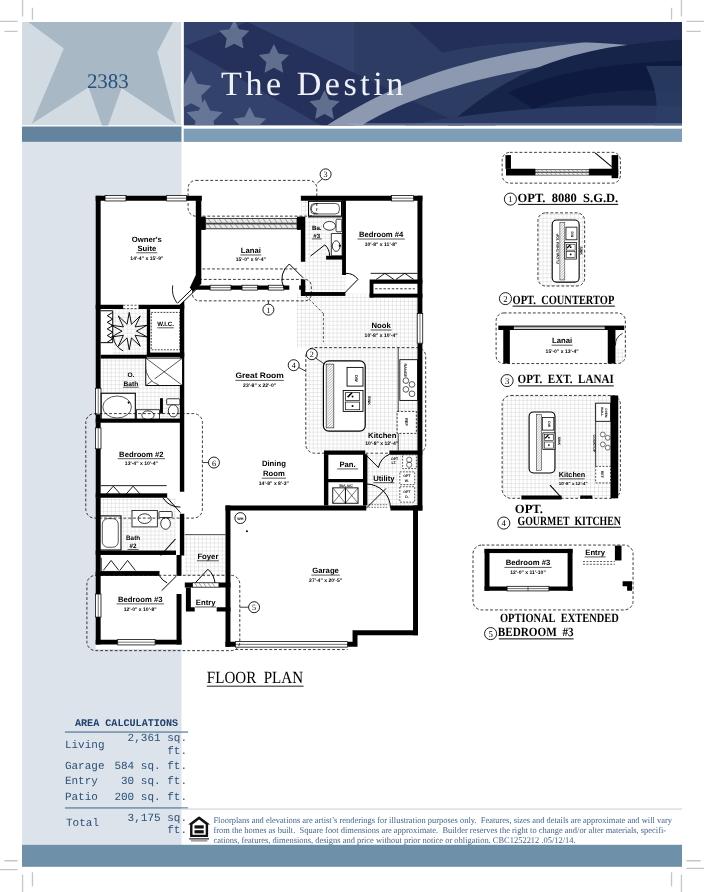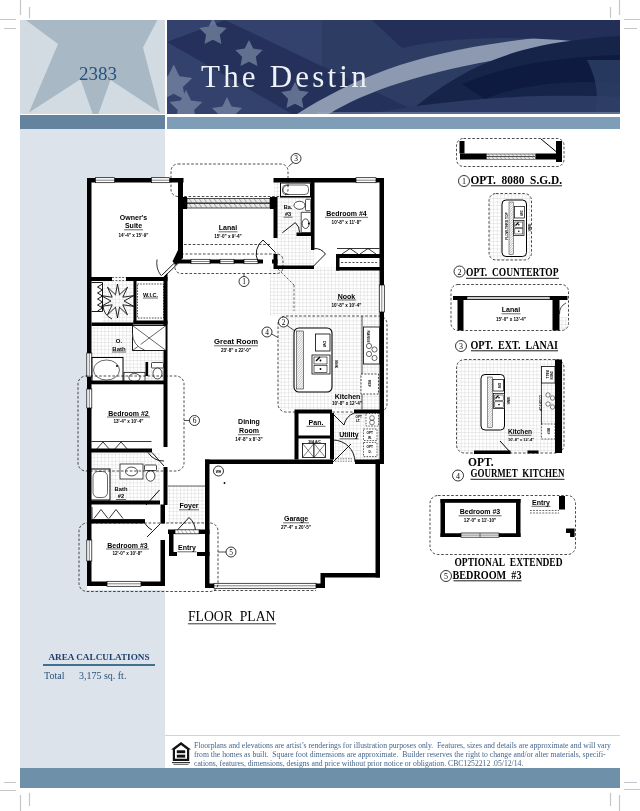--- a/index.html
+++ b/index.html
@@ -50,29 +50,49 @@
 
 <text x="34" y="66.5" font-family="Liberation Serif,serif" font-size="31" fill="#eef1f6" letter-spacing="3.2">The Destin</text>
 </svg>
 
 <div class="abs" style="left:20px;top:115px;width:145px;height:13.5px;background:#64839f"></div>
 
 <div class="abs" style="left:167px;top:117px;width:453px;height:12px;background:#7e9db6"></div>
 
 <div class="abs" style="left:20px;top:129px;width:145px;height:639px;background:#dde3ea"></div>
 
-<div class="abs" style="left:43px;top:649px;width:112px;font-family:Liberation Serif, serif;color:#2a5178;">
+<div class="abs" style="left:59px;top:649px;width:112px;font-family:Liberation Mono, monospace;color:#2a5178;">
 <div style="font-size:9.2px;font-weight:bold;letter-spacing:0px;color:#1d406e;text-align:center;white-space:nowrap;position:relative;top:3px;">AREA CALCULATIONS</div>
 <div style="height:2px;border-top:1.6px solid #44708f;margin-top:2px;position:relative;top:2.5px"></div>
+<table style="width:100%;font-size:10px;border-collapse:collapse;margin-top:1px;color:#2a5178;">
+<tbody>
+        <tr>
+          <td style="padding:1.7px 0">Living</td>
+          <td style="text-align:right">2,361 sq. ft.</td>
+        </tr>
+<tr>
+          <td style="padding:1.7px 0">Garage</td>
+          <td style="text-align:right">584 sq. ft.</td>
+        </tr>
+<tr>
+          <td style="padding:1.7px 0">Entry</td>
+          <td style="text-align:right">30 sq. ft.</td>
+        </tr>
+<tr>
+          <td style="padding:1.7px 0">Patio</td>
+          <td style="text-align:right">200 sq. ft.</td>
+        </tr>
+</tbody>
+    </table>
 <div style="height:2px;border-top:1.6px solid #44708f;margin-top:1px;position:relative;top:-0.5px"></div>
 <table style="width:100%;font-size:10px;border-collapse:collapse;margin-top:3px;color:#2a5178;position:relative;top:-2.5px">
 <tbody>
         <tr>
           <td>Total</td>
-          <td style="text-align:left">3,175 sq. ft.</td>
+          <td style="text-align:right">3,175 sq. ft.</td>
         </tr>
 </tbody>
     </table>
 </div>
 
 <div class="abs" style="left:165px;top:735px;width:455px;height:1px;background:#ccd3da"></div>
 
 <svg class="abs" style="left:171px;top:742px" width="20" height="24" viewBox="0 0 20 24">
 <path d="M10,0 L20,7.5 L18.2,7.5 L18.2,19 L1.8,19 L1.8,7.5 L0,7.5 Z" fill="#111"></path>
 <path d="M10,3 L16,7.5 L16,16.8 L4,16.8 L4,7.5 Z" fill="#fff"></path>

